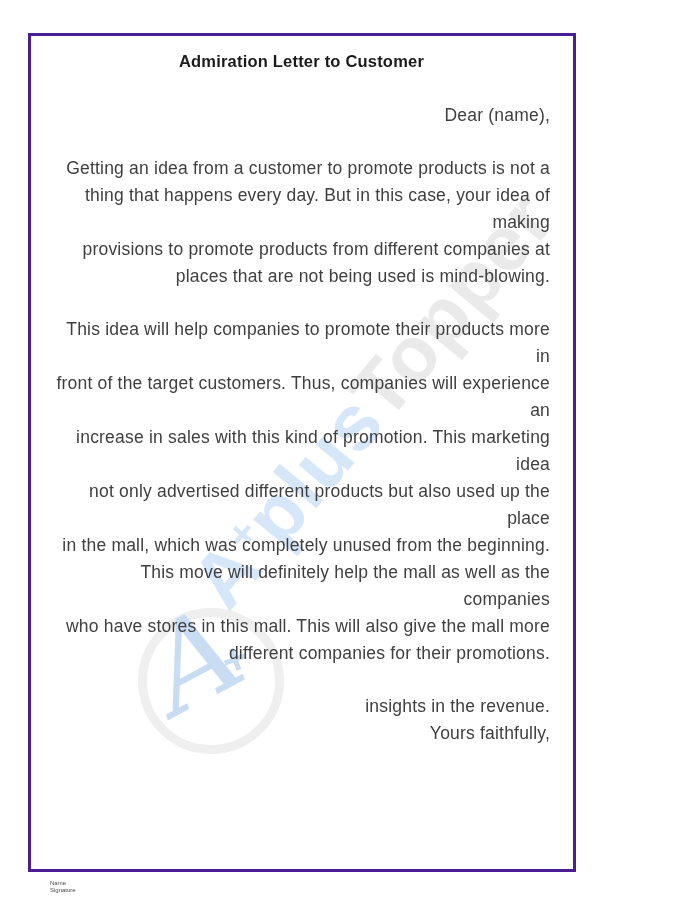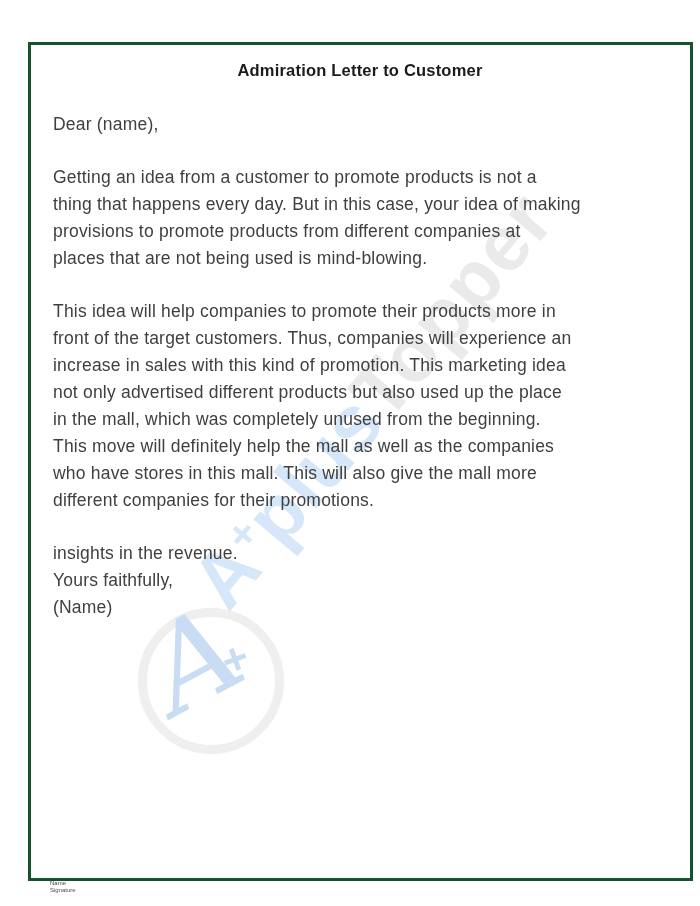--- a/index.html
+++ b/index.html
@@ -50,41 +50,42 @@
     left: 222px; top: 634px;
     font-weight: bold;
     font-size: 44px;
     color: #c8ddf3;
     transform: rotate(-20deg);
   }
 
   
   .page {
     position: absolute;
-    left: 28px; top: 42px;
-    width: 665px; height: 839px;
-    border: 3px solid #14532d;
+    left: 28px; top: 33px;
+    width: 548px; height: 839px;
+    border: 3px solid #4c1d95;
     background: transparent;
     z-index: 1;
   }
   .page-inner { position: relative; padding: 14px 23px 0 22px; }
 
   .title {
     text-align: center;
     font-weight: bold;
     font-size: 16.5px;
     line-height: 22px;
     letter-spacing: 0.2px;
     color: #1b1b1b;
   }
   .body-text {
     font-size: 17.5px;
     line-height: 27px;
     letter-spacing: 0.2px;
     color: #3f3f3f;
+    text-align: right;
   }
   .salutation { margin-top: 30px; }
   .para { margin-top: 26px; }
   .closing { }
 
   
   .footer-note {
     position: absolute;
     left: 50px; top: 880px;
     z-index: 1;
@@ -129,21 +130,20 @@
         <div>who have stores in this mall. This will also give the mall more</div>
         <div>different companies for their promotions.</div>
       </div>
 
       <div class="body-text para">
         <div>insights in the revenue.</div>
       </div>
 
       <div class="body-text closing">
         <div>Yours faithfully,</div>
-        <div>(Name)</div>
       </div>
 
     </div>
   </div>
 
   <div class="footer-note">
     <div>Name</div>
     <div>Signature</div>
   </div>
 

